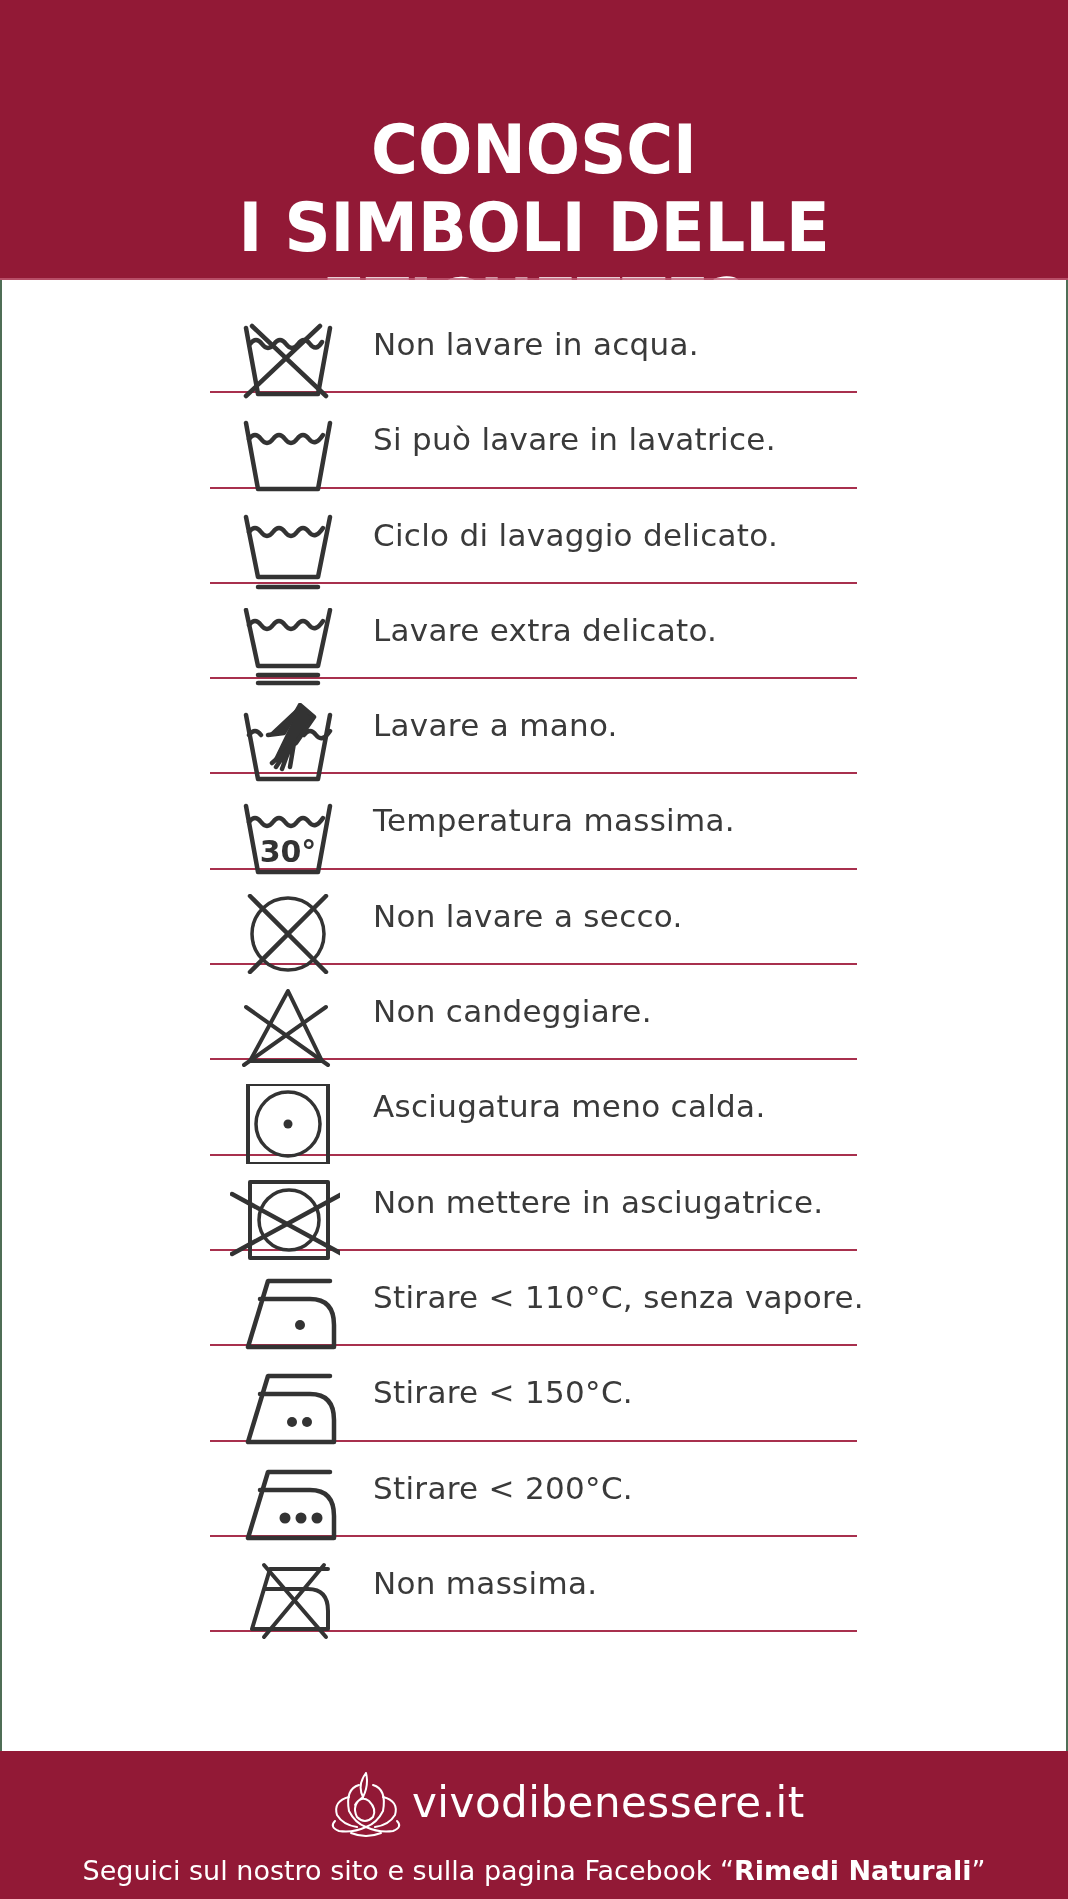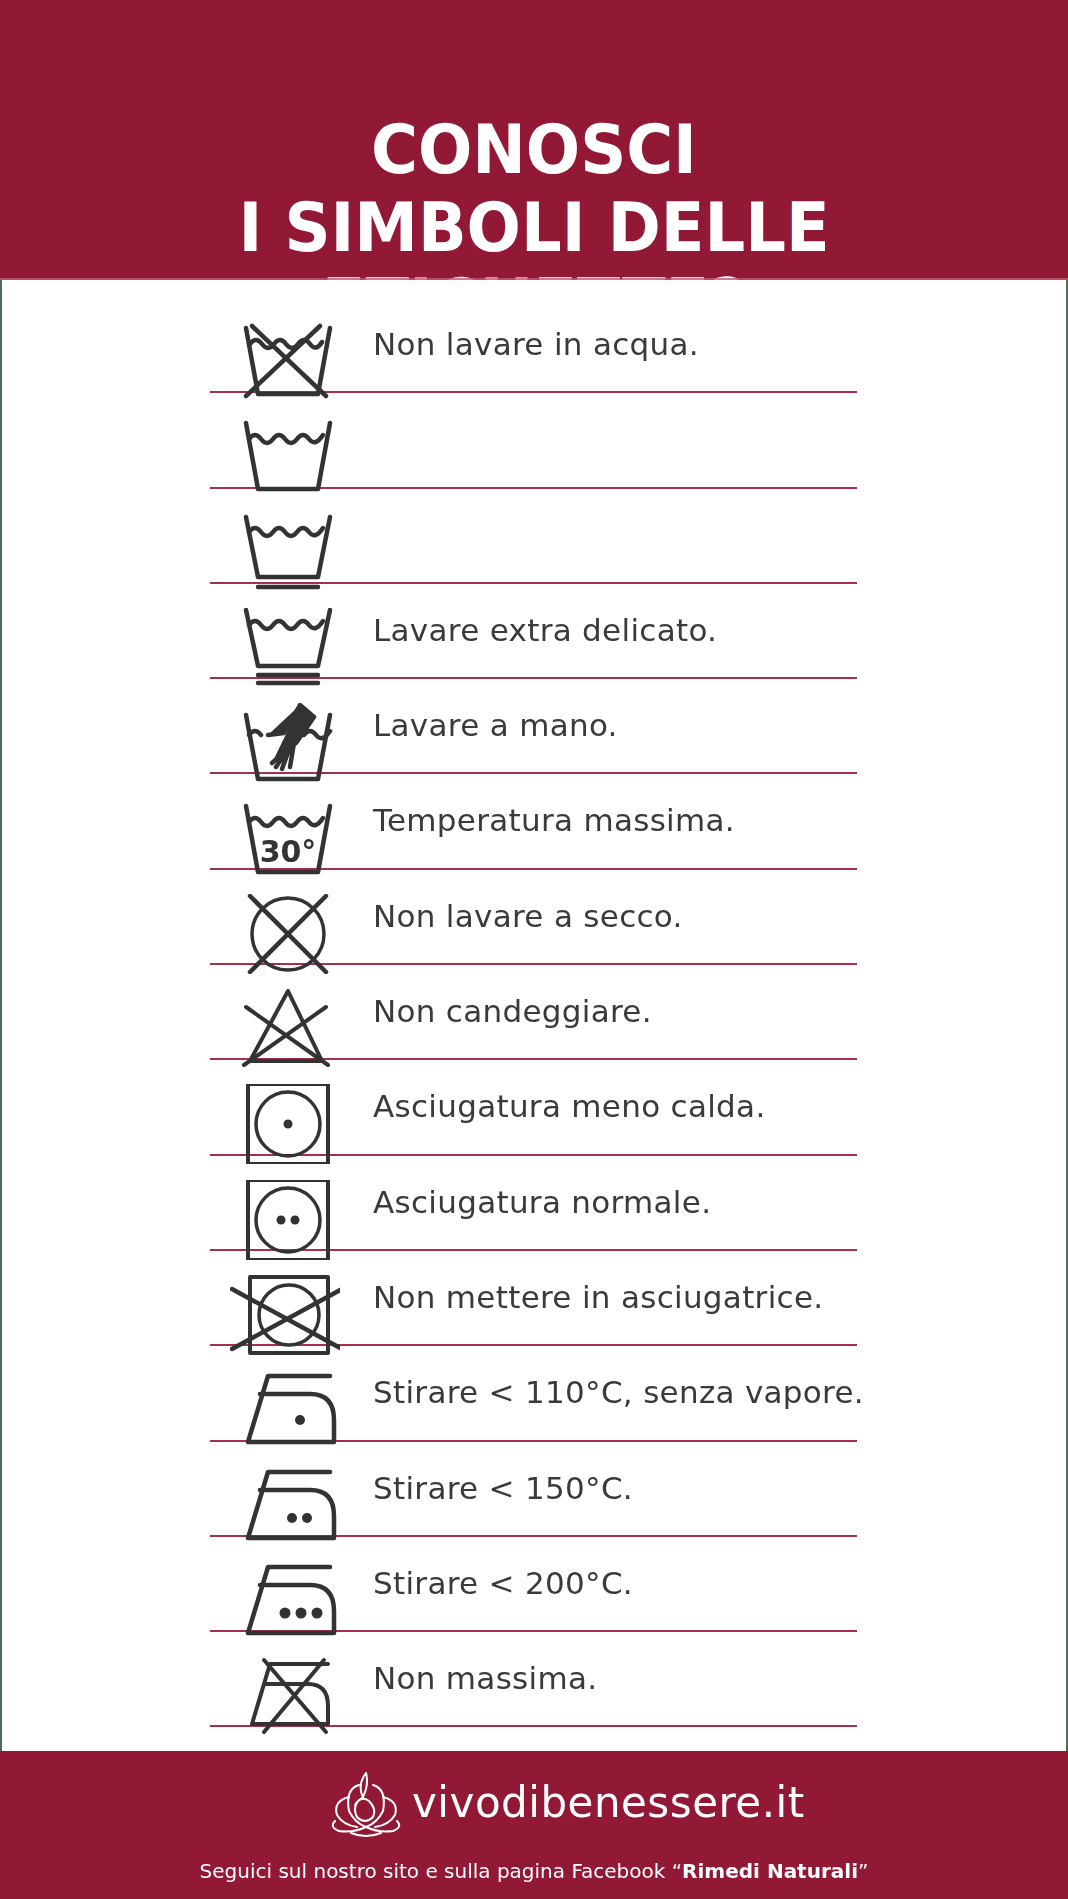--- a/index.html
+++ b/index.html
@@ -47,21 +47,21 @@
     }
     .brand { position: absolute; left: 0; top: 18px; width: 1068px; height: 70px; }
     .brand .logo { position: absolute; left: 327px; top: 2px; width: 78px; height: 66px; }
     .brand .brand-name {
       position: absolute; left: 412px; top: 6px; color: #ffffff;
       font-family: "DejaVu Sans", sans-serif; font-size: 42px; line-height: 56px;
       letter-spacing: 0.5px;
     }
     .tagline {
       position: absolute; left: 0; top: 102px; width: 1068px; text-align: center;
-      color: #ffffff; font-family: "DejaVu Sans", sans-serif; font-size: 20px; line-height: 36px;
+      color: #ffffff; font-family: "DejaVu Sans", sans-serif; font-size: 27px; line-height: 36px;
     }
     .tagline b { font-weight: bold; }
   </style>
 </head>
 <body>
 
 <header class="header">
   <div class="header-line l1">CONOSCI</div>
   <div class="header-line l2">I SIMBOLI DELLE ETICHETTE?</div>
   <div class="header-underline"></div>
@@ -83,30 +83,32 @@
     <span class="label">Non lavare in acqua.</span>
   </div>
 
   <div class="row">
     <div class="icon">
       <svg viewBox="0 0 110 80" fill="none" stroke="#333" stroke-width="4.5" stroke-linecap="round" stroke-linejoin="round">
         <path d="M16 6 L28 72 L88 72 L100 6"></path>
         <path d="M19 22 q6 -8 12 0 t12 0 t12 0 t12 0 t12 0 t14 -4"></path>
       </svg>
     </div>
+    <span class="label">Si può lavare in lavatrice.</span>
   </div>
 
   <div class="row">
     <div class="icon">
       <svg viewBox="0 0 110 80" fill="none" stroke="#333" stroke-width="4.5" stroke-linecap="round" stroke-linejoin="round">
         <path d="M16 4 L28 64 L88 64 L100 4"></path>
         <path d="M19 19 q6 -8 12 0 t12 0 t12 0 t12 0 t12 0 t14 -4"></path>
         <line x1="28" y1="74" x2="88" y2="74"></line>
       </svg>
     </div>
+    <span class="label">Ciclo di lavaggio delicato.</span>
   </div>
 
   <div class="row">
     <div class="icon">
       <svg viewBox="0 0 110 80" fill="none" stroke="#333" stroke-width="4.5" stroke-linecap="round" stroke-linejoin="round">
         <path d="M16 2 L28 58 L88 58 L100 2"></path>
         <path d="M19 17 q6 -8 12 0 t12 0 t12 0 t12 0 t12 0 t14 -4"></path>
         <line x1="28" y1="67" x2="88" y2="67"></line>
         <line x1="28" y1="75" x2="88" y2="75"></line>
       </svg>
@@ -162,31 +164,20 @@
     <div class="icon">
       <svg viewBox="0 0 110 80" fill="none" stroke="#333" stroke-width="4" stroke-linecap="round" stroke-linejoin="round">
         <rect x="18" y="0" width="80" height="80"></rect>
         <circle cx="58" cy="40" r="32" stroke-width="3.5"></circle>
         <circle cx="58" cy="40" r="4.5" fill="#333" stroke="none"></circle>
       </svg>
     </div>
     <span class="label">Asciugatura meno calda.</span>
   </div>
 
-  <div class="row">
-    <div class="icon">
-      <svg viewBox="0 0 110 80" fill="none" stroke="#333" stroke-width="4" stroke-linecap="round" stroke-linejoin="round">
-        <rect x="18" y="0" width="80" height="80"></rect>
-        <circle cx="58" cy="40" r="32" stroke-width="3.5"></circle>
-        <circle cx="51" cy="40" r="4.5" fill="#333" stroke="none"></circle>
-        <circle cx="65" cy="40" r="4.5" fill="#333" stroke="none"></circle>
-      </svg>
-    </div>
-    <span class="label">Asciugatura normale.</span>
-  </div>
 
   <div class="row">
     <div class="icon">
       <svg viewBox="0 0 110 80" fill="none" stroke="#333" stroke-width="4" stroke-linecap="round" stroke-linejoin="round">
         <rect x="20" y="2" width="78" height="76"></rect>
         <circle cx="59" cy="40" r="30" stroke-width="3.5"></circle>
         <line x1="2" y1="14" x2="112" y2="74" stroke-width="4.5"></line>
         <line x1="112" y1="14" x2="2" y2="74" stroke-width="4.5"></line>
       </svg>
     </div>

